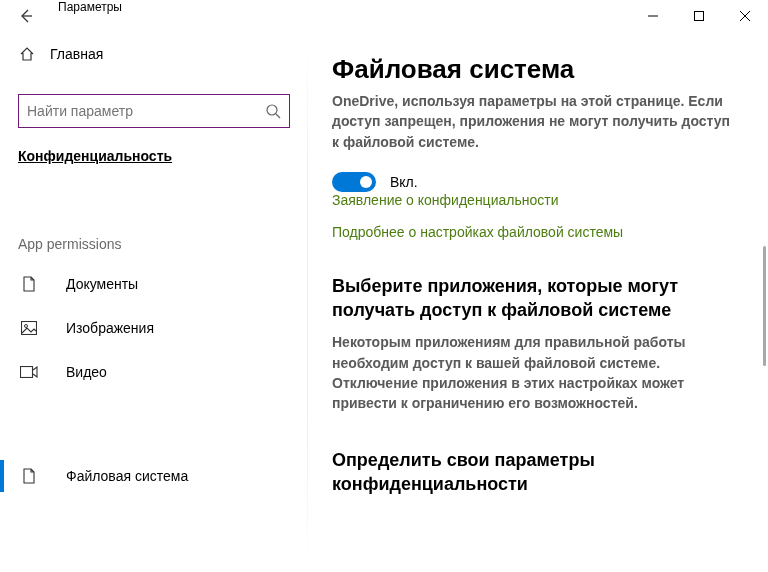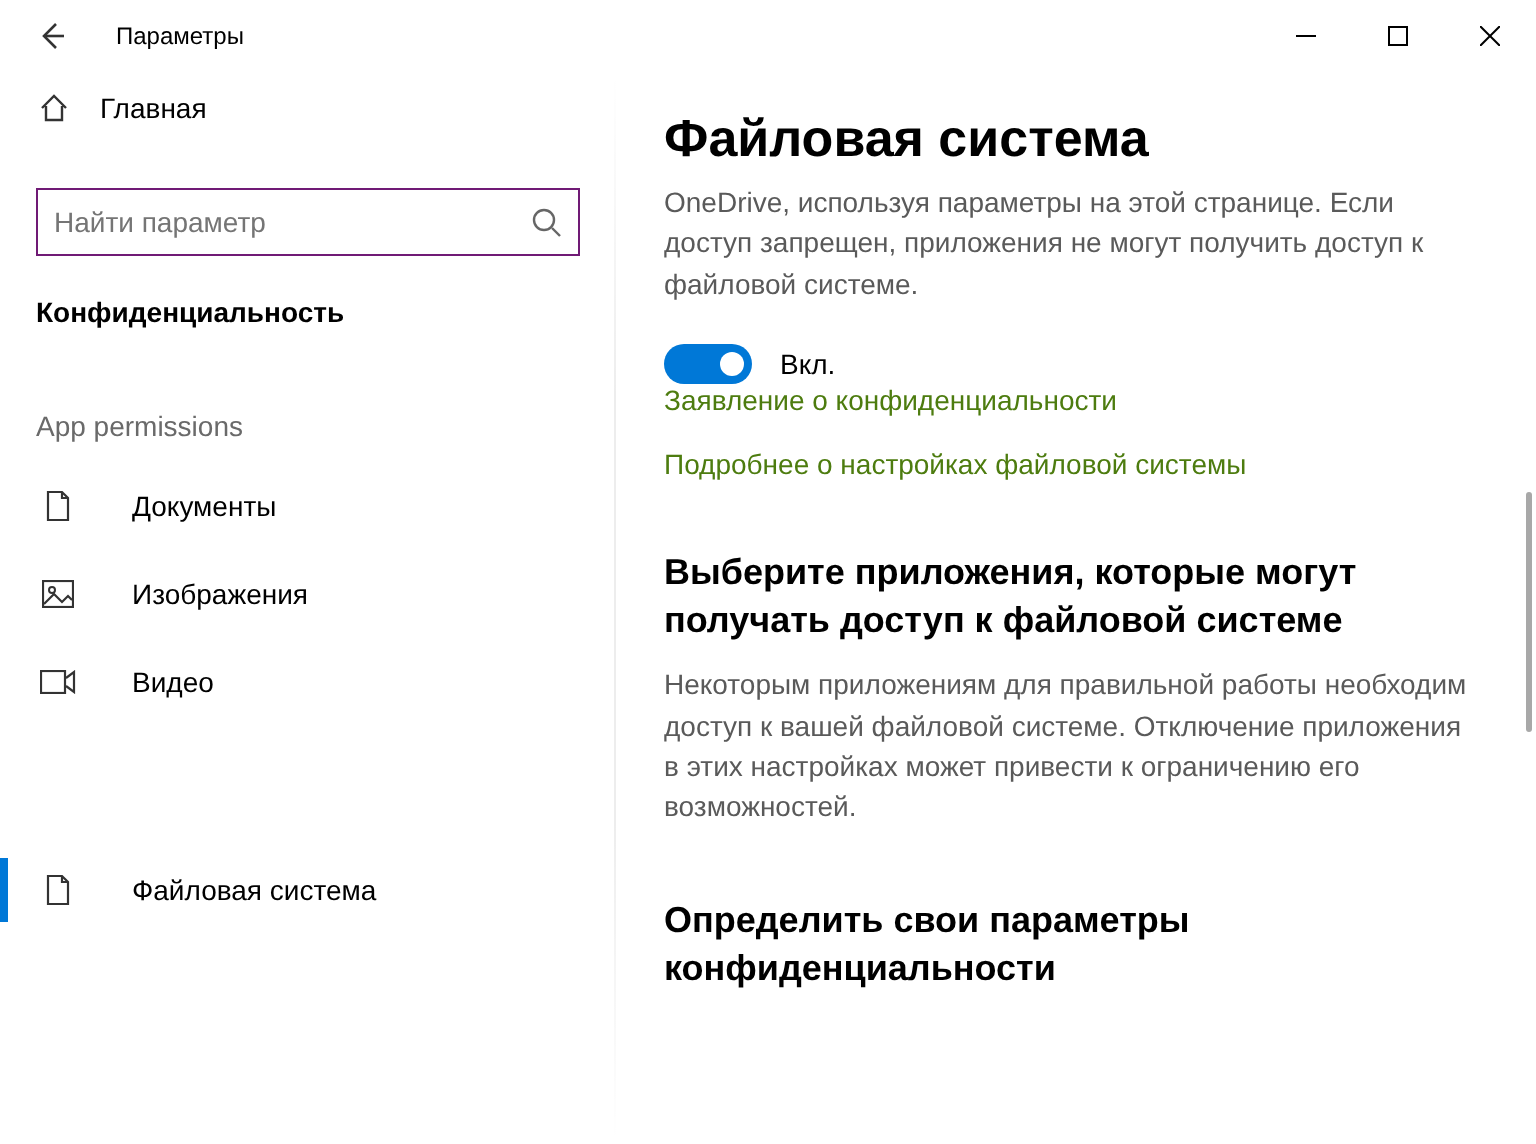--- a/index.html
+++ b/index.html
@@ -8,21 +8,21 @@
     font-size: 14px;
     color: #000;
     background: #fff;
     width: 768px;
     height: 572px;
     overflow: hidden;
   }
   .window { display: flex; flex-direction: column; height: 100%; }
   .titlebar {
     display: flex;
-    align-items: center;
+    align-items: flex-start;
     height: 36px;
     padding-left: 10px;
   }
   .back-btn {
     width: 32px;
     height: 32px;
     display: flex;
     align-items: center;
     justify-content: center;
     cursor: pointer;
@@ -74,21 +74,22 @@
   .search-box input {
     border: none;
     outline: none;
     flex: 1;
     font-size: 14px;
     background: transparent;
   }
   .category-label {
     font-size: 14px;
     font-weight: 600;
-    margin-bottom: 41px;
+    margin-bottom: 72px;
+    text-decoration: underline;
   }
   .group-label {
     font-size: 14px;
     color: #6a6a6a;
     margin-bottom: 10px;
   }
   .nav-list { display: flex; flex-direction: column; }
   .nav-item {
     display: flex;
     align-items: center;
@@ -119,20 +120,21 @@
   .main h1 {
     font-size: 26px;
     font-weight: 600;
     margin-bottom: 6px;
   }
   .desc {
     font-size: 14px;
     color: #5a5a5a;
     line-height: 1.45;
     margin-bottom: 20px;
+    font-weight: bold;
   }
   .toggle-row {
     display: flex;
     align-items: center;
     gap: 14px;
   }
   .toggle {
     width: 44px;
     height: 20px;
     border-radius: 10px;

